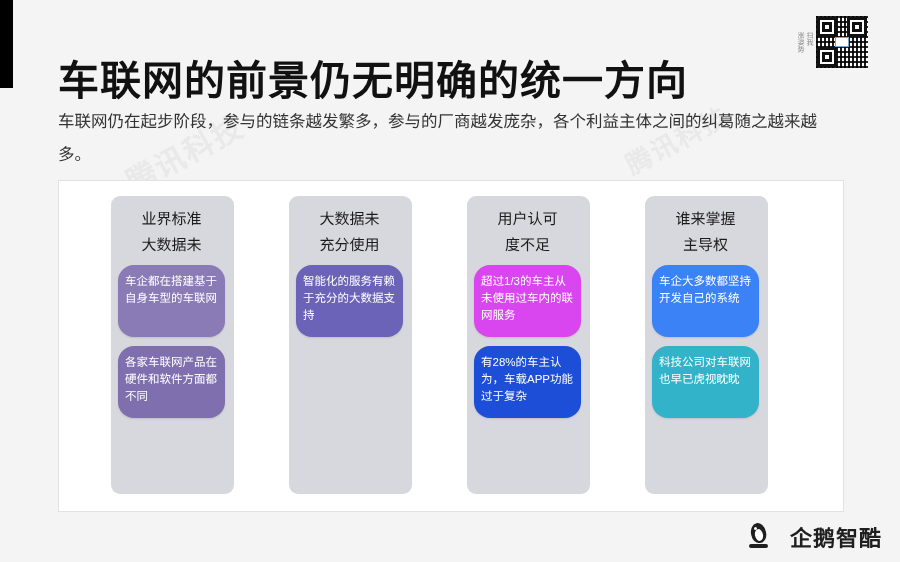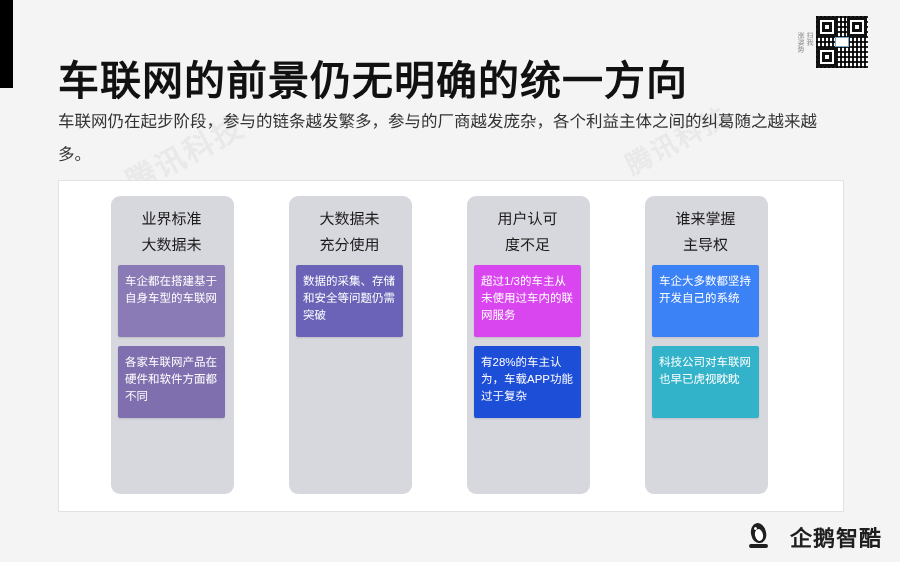--- a/index.html
+++ b/index.html
@@ -162,21 +162,21 @@
     color: #1c1c1c;
     line-height: 26px;
     text-align: center;
     font-weight: 500;
     white-space: nowrap;
   }
   .col-heading.second { margin-bottom: 7px; }
 
   .fact-box {
     width: 107px;
-    border-radius: 2px;
+    border-radius: 16px;
     box-sizing: border-box;
     padding: 8px 7px 9px 7px;
     color: #ffffff;
     font-size: 11.5px;
     line-height: 17px;
     box-shadow: 0 1px 2px rgba(0,0,0,0.12);
     margin-bottom: 9px;
     min-height: 72px;
   }
   .fact-box:last-child { margin-bottom: 3px; }
@@ -267,21 +267,21 @@
     <div class="column">
       <div class="col-heading">业界标准</div>
       <div class="col-heading second">大数据未</div>
       <div class="fact-box" style="background:#8a7ab5">车企都在搭建基于自身车型的车联网</div>
       <div class="fact-box" style="background:#7f6fae">各家车联网产品在硬件和软件方面都不同</div>
     </div>
 
     <div class="column">
       <div class="col-heading">大数据未</div>
       <div class="col-heading second">充分使用</div>
-      <div class="fact-box" style="background:#6a63b8">数据的采集、存储和安全等问题仍需突破</div>
+      <div class="fact-box" style="background:#6a63b8">智能化的服务有赖于充分的大数据支持</div>
     </div>
 
     <div class="column">
       <div class="col-heading">用户认可</div>
       <div class="col-heading second">度不足</div>
       <div class="fact-box" style="background:#d946ef">超过1/3的车主从未使用过车内的联网服务</div>
       <div class="fact-box" style="background:#1d4ed8">有28%的车主认为，车载APP功能过于复杂</div>
     </div>
 
     <div class="column">

